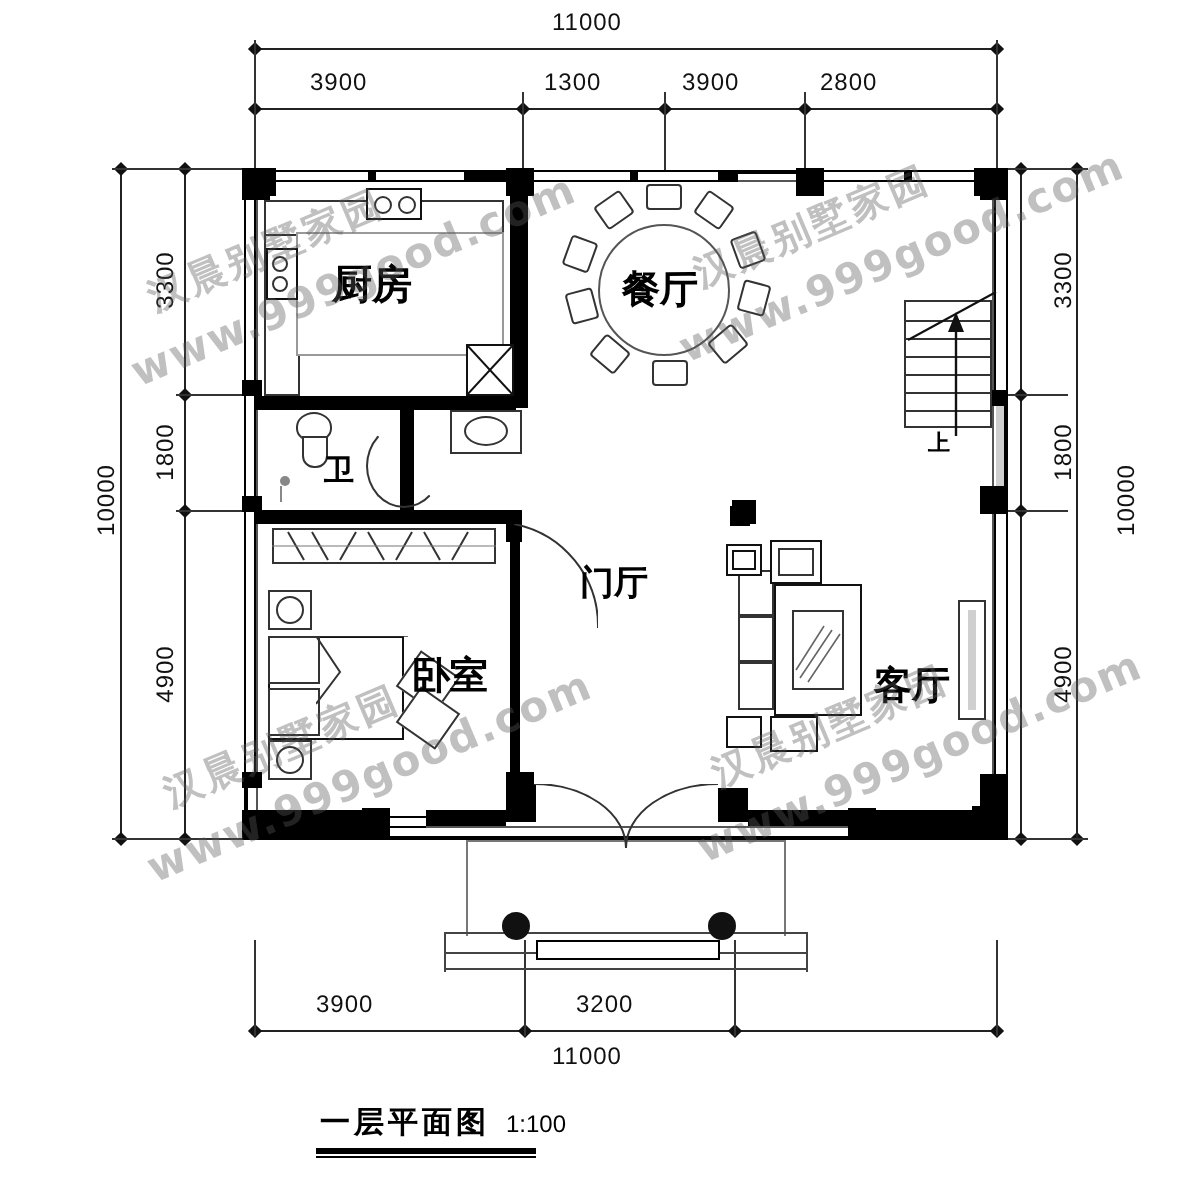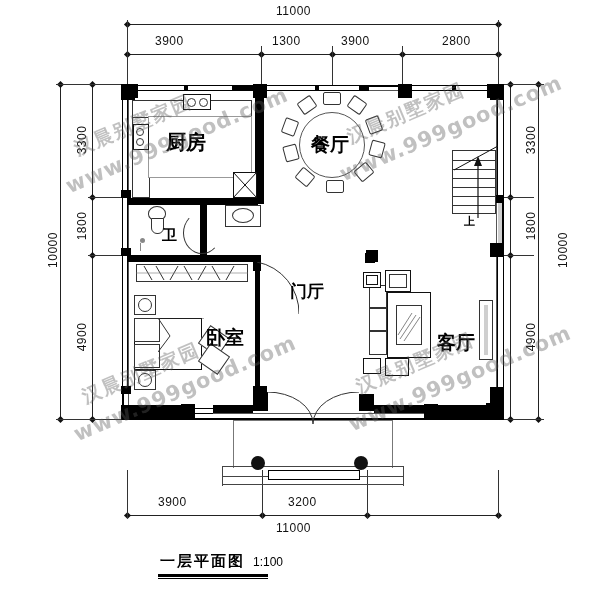--- a/index.html
+++ b/index.html
@@ -56,21 +56,21 @@
 
     <div class="dimtext" style="left:276px;top:4px;">11000</div>
 
     <div class="line hline" style="left:127px;top:24px;width:372px;"></div>
     <div class="arrowdot" style="left:125px;top:22px;"></div>
     <div class="arrowdot" style="left:496px;top:22px;"></div>
 
     <div class="dimtext" style="left:155px;top:34px;">3900</div>
     <div class="dimtext" style="left:272px;top:34px;">1300</div>
     <div class="dimtext" style="left:341px;top:34px;">3900</div>
-    <div class="dimtext" style="left:410px;top:34px;margin-left:32px;">2800</div>
+    <div class="dimtext" style="left:410px;top:34px;">2800</div>
 
     <div class="line hline" style="left:127px;top:54px;width:372px;"></div>
     <div class="arrowdot" style="left:125px;top:52px;"></div>
     <div class="arrowdot" style="left:259px;top:52px;"></div>
     <div class="arrowdot" style="left:330px;top:52px;"></div>
     <div class="arrowdot" style="left:400px;top:52px;"></div>
     <div class="arrowdot" style="left:496px;top:52px;"></div>
 
     <div class="line vline thin" style="left:127px;top:20px;height:65px;"></div>
     <div class="line vline thin" style="left:261px;top:46px;height:39px;"></div>

